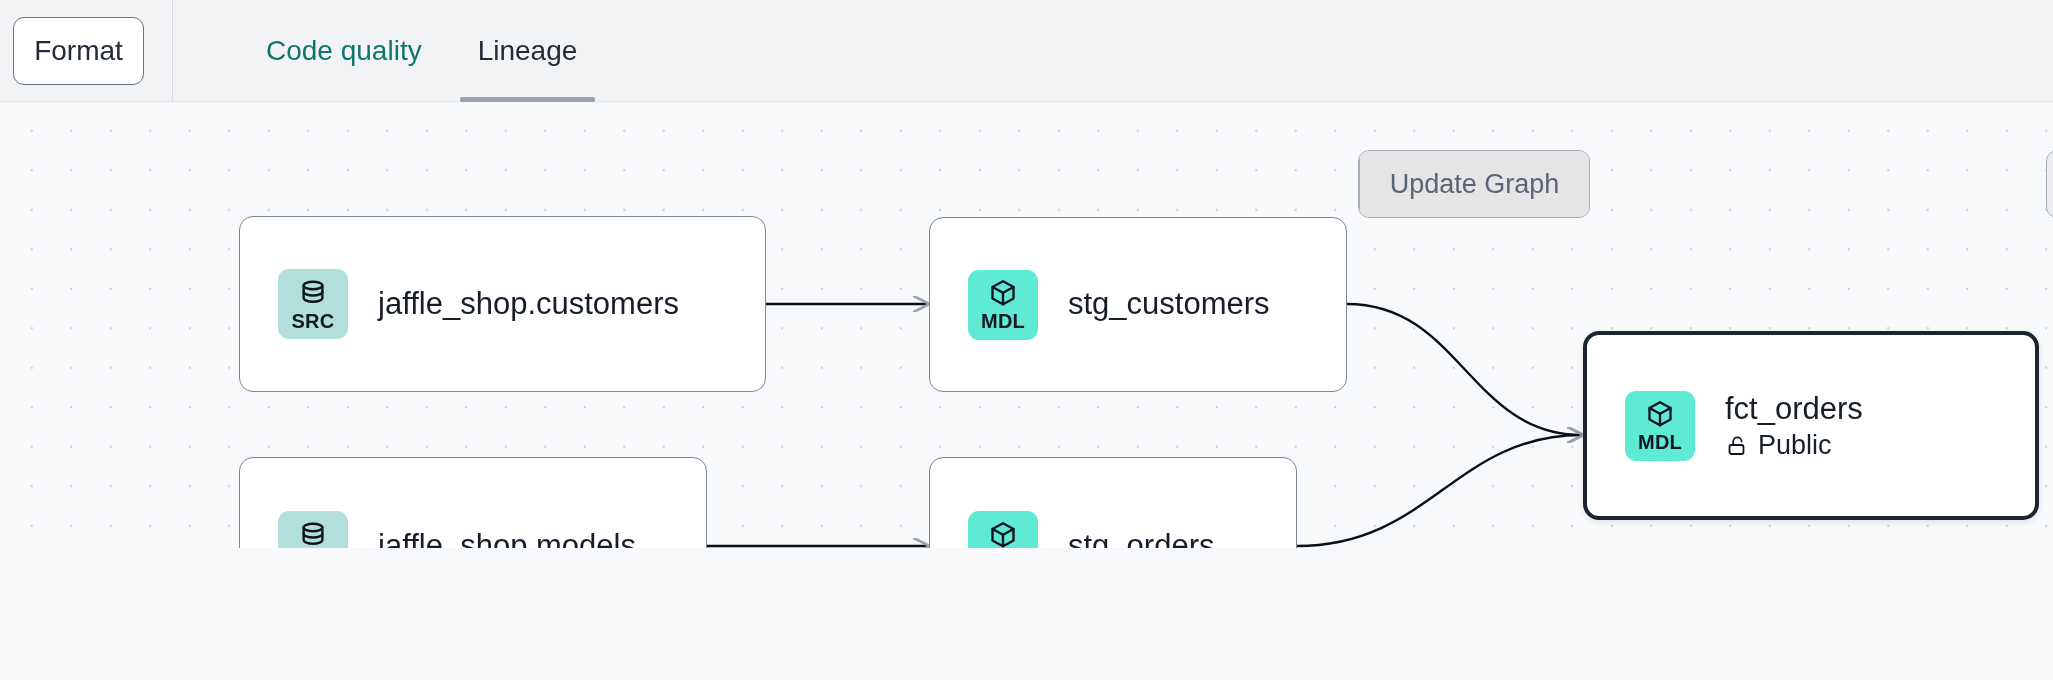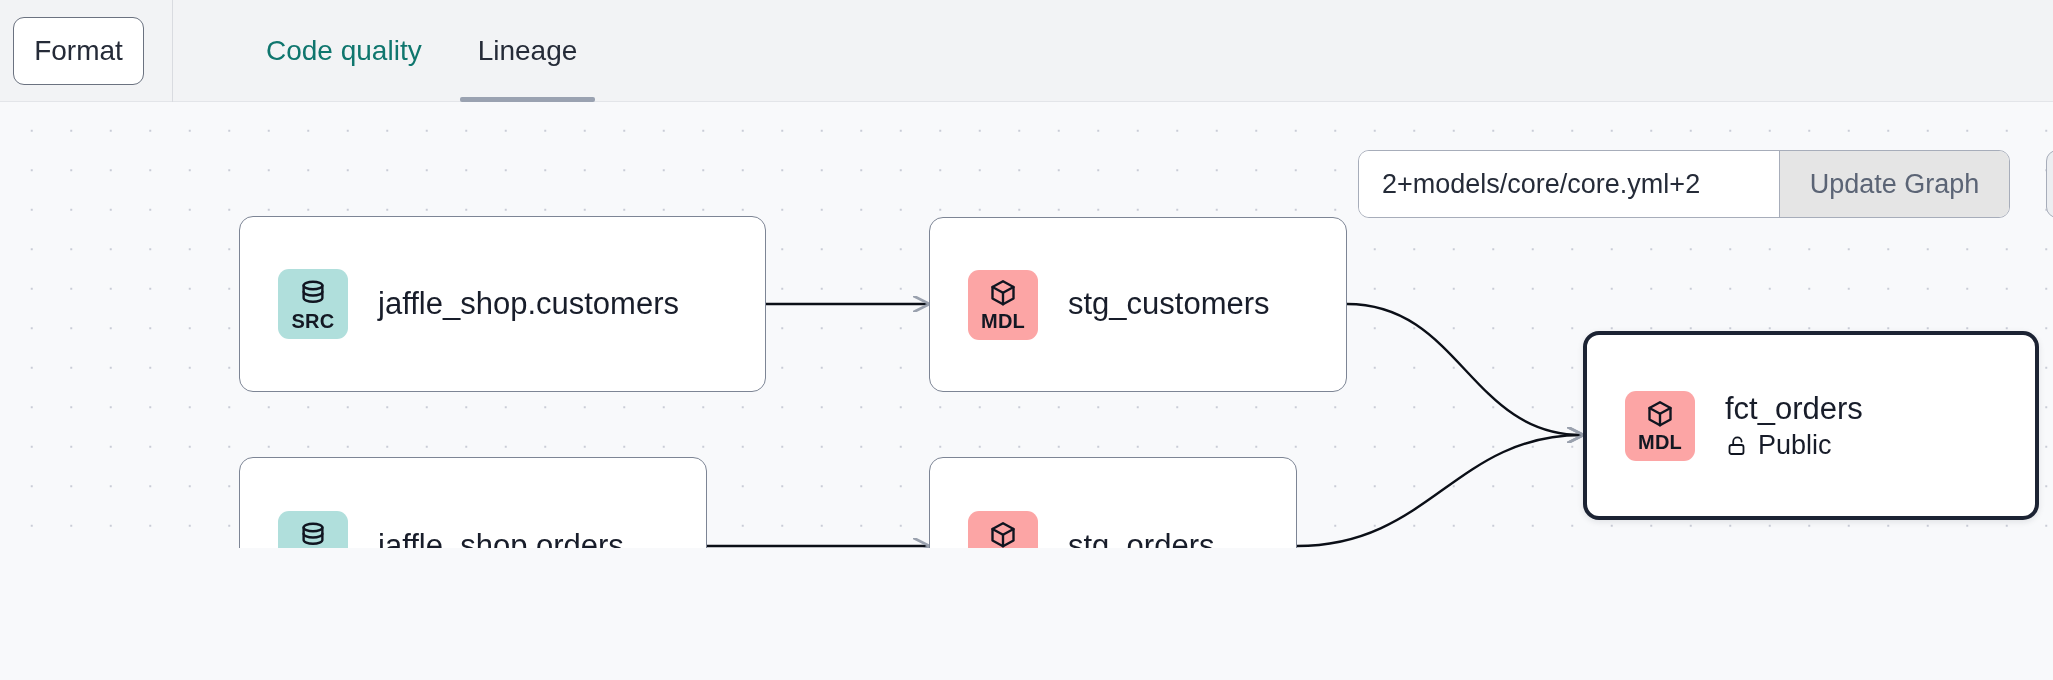--- a/index.html
+++ b/index.html
@@ -195,21 +195,21 @@
     height: 70px;
     border-radius: 11px;
     margin-left: 38px;
     display: flex;
     flex-direction: column;
     align-items: center;
     justify-content: center;
     flex: 0 0 auto;
   }
   .badge.src { background: #b0dfdc; }
-  .badge.mdl { background: #fca5a5; }
+  .badge.mdl { background: #5eead4; }
   .badge svg { display: block; }
   .badge-label {
     font-size: 20px;
     font-weight: 600;
     color: #131823;
     line-height: 1;
     margin-top: 3px;
     letter-spacing: 0.2px;
     font-family: Liberation Sans, sans-serif;
   }
@@ -275,21 +275,20 @@
       <path d="M 766 202 L 928 202" fill="none" stroke="#0b0f17" stroke-width="2.4" marker-end="url(#arrow)"></path>
 
       <path d="M 707 444 L 928 444" fill="none" stroke="#0b0f17" stroke-width="2.4" marker-end="url(#arrow)"></path>
 
       <path d="M 1347 202 C 1460 202 1470 333 1582 333" fill="none" stroke="#0b0f17" stroke-width="2.4" marker-end="url(#arrow)"></path>
 
       <path d="M 1297 444 C 1430 444 1455 333 1582 333" fill="none" stroke="#0b0f17" stroke-width="2.4" marker-end="url(#arrow)"></path>
     </svg>
 
     <div class="selector-group">
-      <input class="selector-input" type="text" value="2+models/core/core.yml+2" style="">
       <button class="update-graph-btn">Update Graph</button>
     </div>
 
     <div class="edge-button"></div>
 
     <div class="node" style="left:239px; top:114px; width:527px; height:176px;">
       <div class="badge src">
         <span>
           <svg width="30" height="30" viewBox="0 0 24 24" fill="none" stroke="#101520" stroke-width="1.9" stroke-linecap="round" stroke-linejoin="round">
             <ellipse cx="12" cy="6" rx="7.5" ry="3"></ellipse>
@@ -309,21 +308,21 @@
         <span>
           <svg width="30" height="30" viewBox="0 0 24 24" fill="none" stroke="#101520" stroke-width="1.9" stroke-linecap="round" stroke-linejoin="round">
             <ellipse cx="12" cy="6" rx="7.5" ry="3"></ellipse>
             <path d="M4.5 6 v5 c0 1.65 3.36 3 7.5 3 s7.5 -1.35 7.5 -3 V6"></path>
             <path d="M4.5 11 v5 c0 1.65 3.36 3 7.5 3 s7.5 -1.35 7.5 -3 v-5"></path>
           </svg>
         </span>
         <span class="badge-label">SRC</span>
       </div>
       <div class="node-body">
-        <div class="node-title">jaffle_shop.orders</div>
+        <div class="node-title">jaffle_shop.models</div>
       </div>
     </div>
 
     <div class="node" style="left:929px; top:115px; width:418px; height:175px;">
       <div class="badge mdl">
         <span>
           <svg width="30" height="30" viewBox="0 0 24 24" fill="none" stroke="#101520" stroke-width="1.9" stroke-linecap="round" stroke-linejoin="round">
             <path d="M12 2.6 L20.4 7.2 L20.4 16.4 L12 21 L3.6 16.4 L3.6 7.2 Z"></path>
             <path d="M3.6 7.2 L12 11.8 L20.4 7.2"></path>
             <path d="M12 11.8 L12 21"></path>

